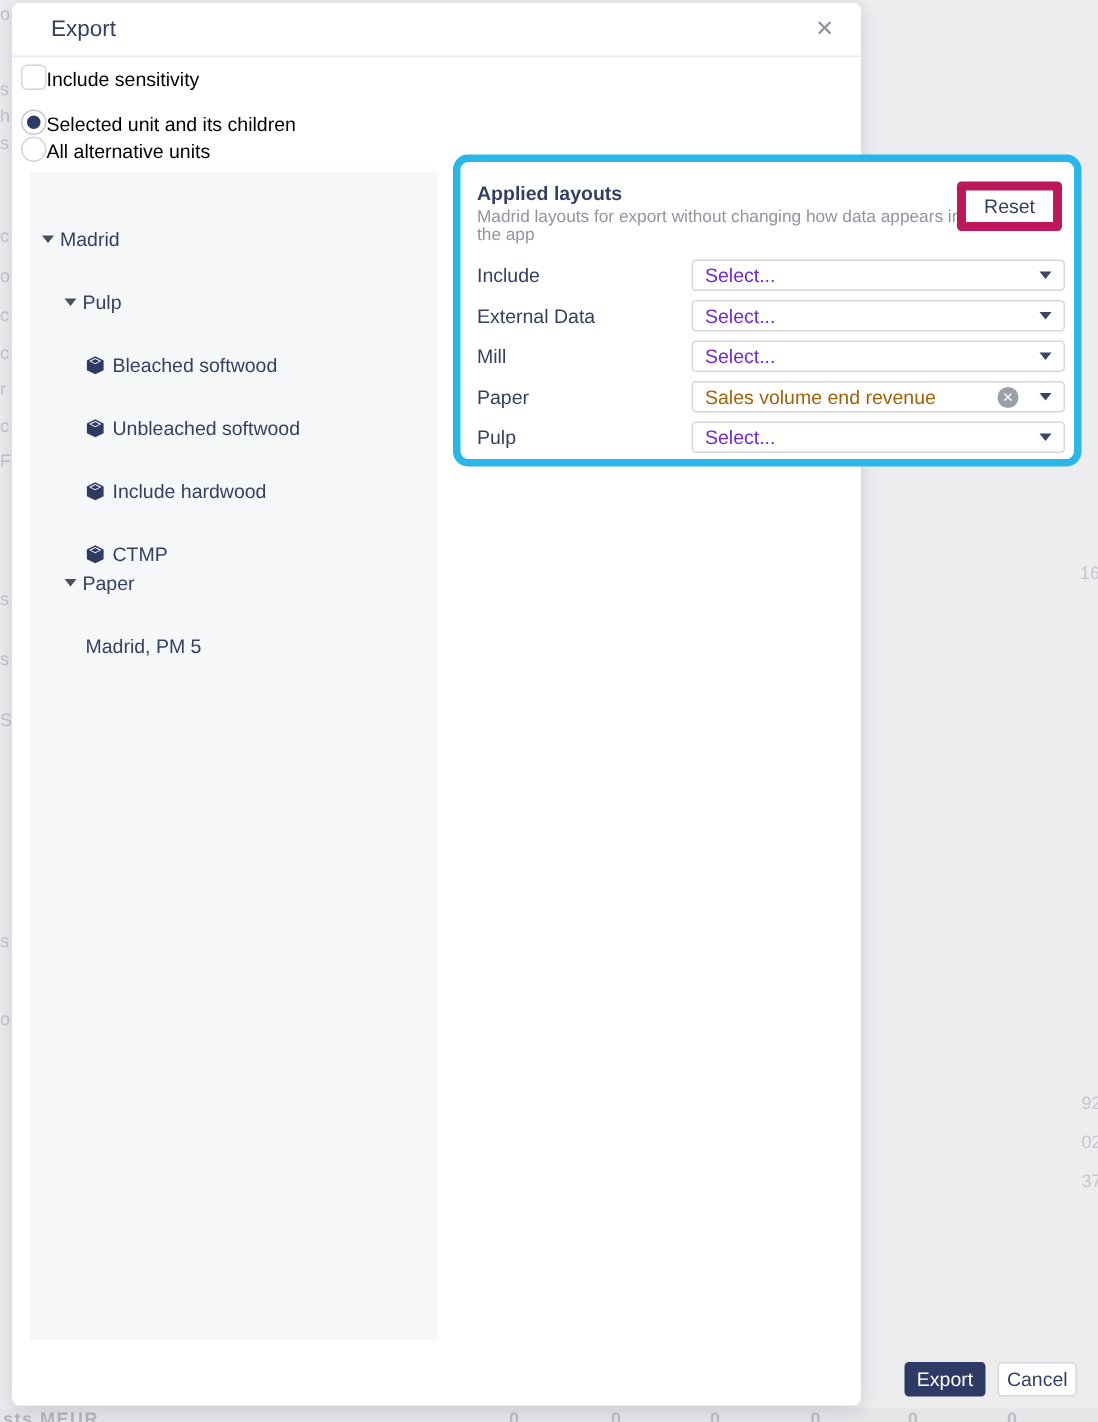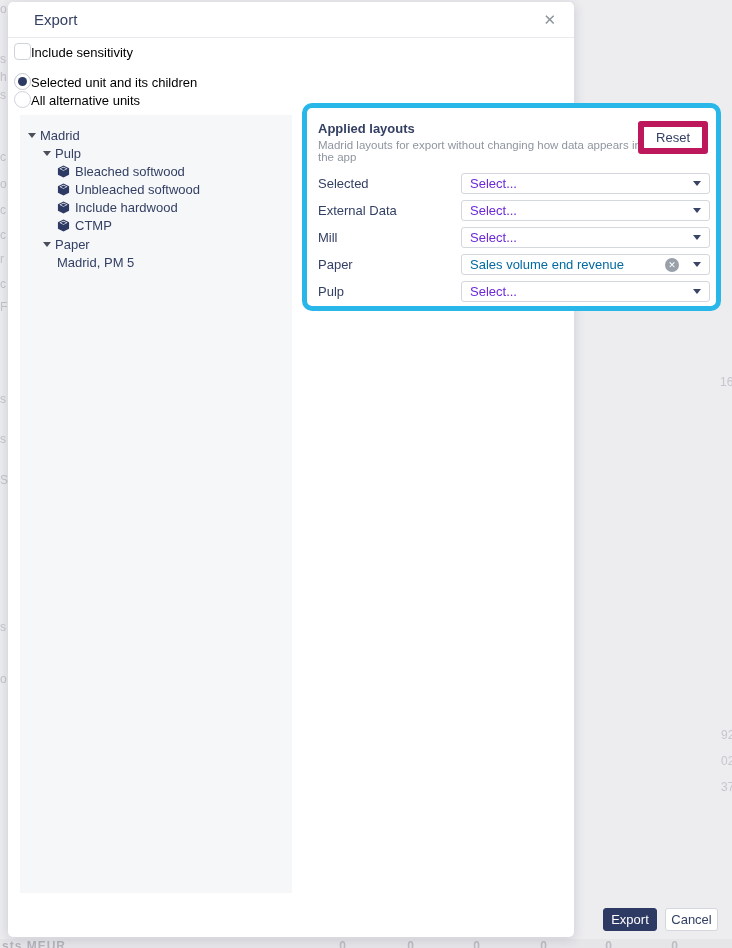--- a/index.html
+++ b/index.html
@@ -50,21 +50,21 @@
     display:flex; align-items:center; justify-content:center;
   }
   .radio.checked { border-color:#c4c8d0; }
   .radio.checked::after { content:""; width:9px; height:9px; border-radius:50%; background:#2d3a64; }
 
   
   .tree-panel {
     position:absolute; left:12px; top:113px; width:272px; height:778px;
     background:#f6f7f9; padding-top:11px; overflow:hidden;
   }
-  .tree-row { height:18px; display:flex; align-items:center; font-size:13px; color:#333f63; cursor:pointer; }
+  .tree-row { height:18px; display:flex; align-items:center; font-size:13px; color:#333f63; cursor:pointer;margin-top:24px; }
   .tree-row.gap-above { margin-top:1px; }
   .caret {
     width:0; height:0; border-left:4px solid transparent; border-right:4px solid transparent;
     border-top:5px solid #4a4f5a; margin-right:4px; flex:0 0 auto;
   }
   .cube { width:13px; height:13px; margin-right:5px; flex:0 0 auto; }
   .ind0 { padding-left:8px; } .ind1 { padding-left:23px; } .ind2 { padding-left:37px; } .ind2t { padding-left:37px; }
 
   
   .layouts-box {
@@ -81,21 +81,21 @@
     border:6px solid #be185d; border-radius:3px; padding:3px 12px; cursor:pointer;
   }
   .field-row { display:flex; align-items:center; margin-bottom:6px; }
   .field-label { flex:0 0 143px; font-size:13px; color:#333f63; }
   .select {
     flex:1; height:21px; border:1px solid #d4d7dd; border-radius:3px; background:#fff;
     display:flex; align-items:center; padding:0 8px; font-size:13px; cursor:pointer; position:relative;
   }
   .select .sel-text { flex:1; white-space:nowrap; overflow:hidden; }
   .select .placeholder { color:#6d28d9; }
-  .select .value { color:#0369a1; }
+  .select .value { color:#a16207; }
   .sel-caret {
     width:0; height:0; border-left:4px solid transparent; border-right:4px solid transparent;
     border-top:5px solid #3a4566; margin-left:8px; flex:0 0 auto;
   }
   .clear-icon {
     width:14px; height:14px; border-radius:50%; background:#9aa0a9; color:#fff;
     font-size:9px; line-height:14px; text-align:center; flex:0 0 auto; margin-right:6px; cursor:pointer;
   }
 
   
@@ -220,21 +220,21 @@
   </div>
 
   <div class="layouts-box">
     <div class="layouts-head">
       <div class="layouts-title">Applied layouts</div>
       <div class="layouts-sub">Madrid layouts for export without changing how data appears in the app</div>
       <button class="reset-btn">Reset</button>
     </div>
 
     <div class="field-row">
-      <span class="field-label">Selected</span>
+      <span class="field-label">Include</span>
       <div class="select">
         <span class="sel-text placeholder">Select...</span>
         <span class="sel-caret"></span>
       </div>
     </div>
 
     <div class="field-row">
       <span class="field-label">External Data</span>
       <div class="select">
         <span class="sel-text placeholder">Select...</span>

